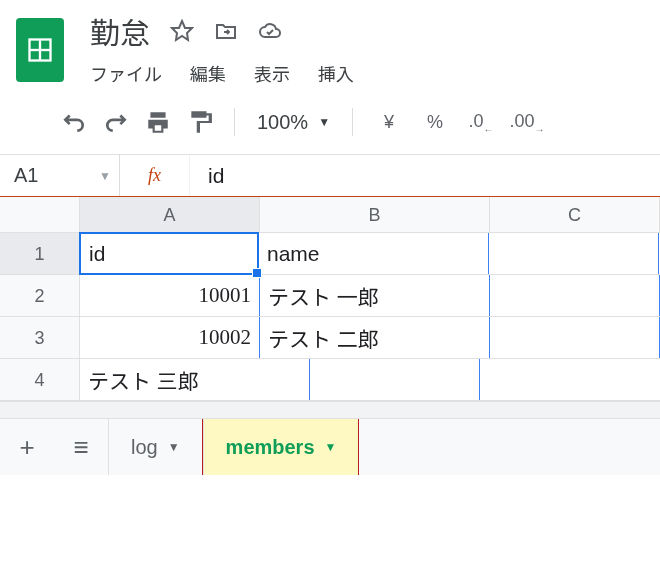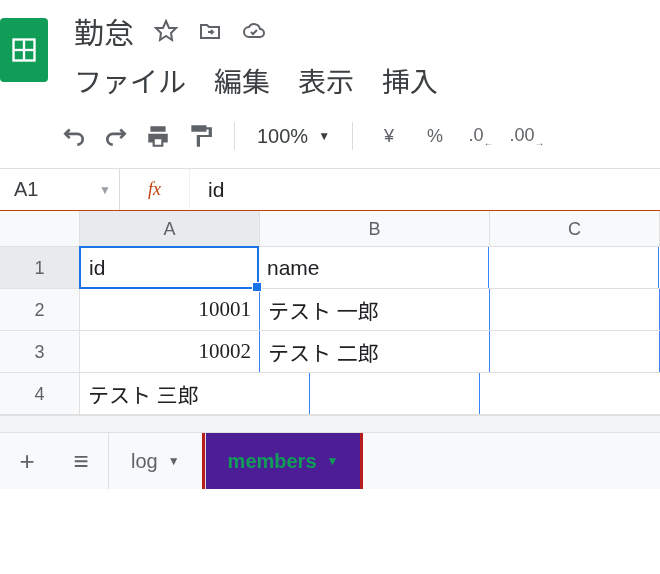--- a/index.html
+++ b/index.html
@@ -1,25 +1,25 @@
 <!DOCTYPE html>
 <html><head>
 <meta charset="utf-8">
 <style>
   * { box-sizing: border-box; }
   html, body { margin: 0; padding: 0; font-family: Arial, "Hiragino Sans", "Noto Sans JP", sans-serif; width: 660px; height: 574px; overflow: hidden; background: #fff; color: #202124; }
   
-  .hdr { display: flex; align-items: flex-start; padding: 8px 0 0 0; }
+  .hdr { display: flex; align-items: flex-start; padding: 8px 0 0 16px; }
   .logo { width: 48px; height: 64px; background: #0f9d58; border-radius: 4px; display: flex; align-items: center; justify-content: center; margin-right: 26px; margin-top: 10px;}
   .logo svg { width: 28px; height: 28px; }
   .title-block { display: flex; flex-direction: column; }
   .title-row { display: flex; align-items: center; gap: 20px; height: 46px;}
   .doc-title { font-size: 30px; color: #3c4043; }
   .title-icon { width: 24px; height: 24px; color: #5f6368; display:flex; align-items:center; justify-content:center;}
-  .menus { display: flex; gap: 28px; font-size: 28px; color: #3c4043; padding-top: 6px; }
+  .menus { display: flex; gap: 28px; font-size: 18px; color: #3c4043; padding-top: 6px; }
   .menu-item { cursor: pointer; }
   
   .toolbar { display: flex; align-items: center; gap: 6px; padding: 18px 16px 14px 56px; border-bottom: 1px solid #e0e0e0; font-size: 20px; color: #5f6368;}
   .tbtn { width: 36px; height: 36px; display:flex; align-items:center; justify-content:center; color:#5f6368;}
   .tsep { width: 1px; height: 28px; background: #dadce0; margin: 0 10px;}
   .zoom { display:flex; align-items:center; gap:10px; padding: 0 6px; font-size:20px; color:#3c4043;}
   .fmt { width:40px; text-align:center; font-size:18px; font-family: Arial;}
   
   .fxrow { display:flex; align-items:stretch; height:42px; border-bottom: 1px solid #c2410c;}
   .namebox { width:120px; border-right:1px solid #dadce0; display:flex; align-items:center; justify-content:space-between; padding:0 8px 0 14px; font-size:20px; color:#3c4043;}
@@ -42,22 +42,22 @@
   .cC { width:170px; }
   .num { justify-content:flex-end;font-family:Liberation Serif, serif;}
   
   .row1 .cA { position:relative; border:2px solid #1a73e8; border-right:2px solid #1a73e8; margin:-1px 0 -1px -1px;}
   .row1 .cA::after { content:""; position:absolute; right:-5px; bottom:-5px; width:8px; height:8px; background:#1a73e8; border:1px solid #fff;}
   
   .hscroll { height:18px; background:#f1f3f4; border-top:1px solid #e0e0e0; border-bottom:1px solid #e0e0e0;}
   
   .sheettabs { display:flex; align-items:center; height:56px; background:#f8f9fa; }
   .stbtn { width:54px; height:56px; display:flex; align-items:center; justify-content:center; color:#5f6368; font-size:26px;}
-  .stab { height:56px; display:flex; align-items:center; gap:10px; padding:0 22px; border-left:1px solid #e0e0e0; border-right:3px solid #b91c1c; font-size:20px; color:#5f6368;}
-  .stab.active { background:#4c1d95; color:#0f9d58; font-weight:600;}
+  .stab { height:56px; display:flex; align-items:center; gap:10px; padding:0 22px; border-left:1px solid #e0e0e0; border-right:1px solid #b91c1c; font-size:20px; color:#5f6368;}
+  .stab.active { background:#fef9c3; color:#0f9d58; font-weight:600;}
   .tri { font-size:12px;}
   svg { display:block; }
 </style>
 </head>
 <body>
 
 <div class="hdr">
   <div class="logo">
     <svg viewBox="0 0 24 24" fill="none" stroke="#fff" stroke-width="2">
       <rect x="3" y="3" width="18" height="18"></rect>

